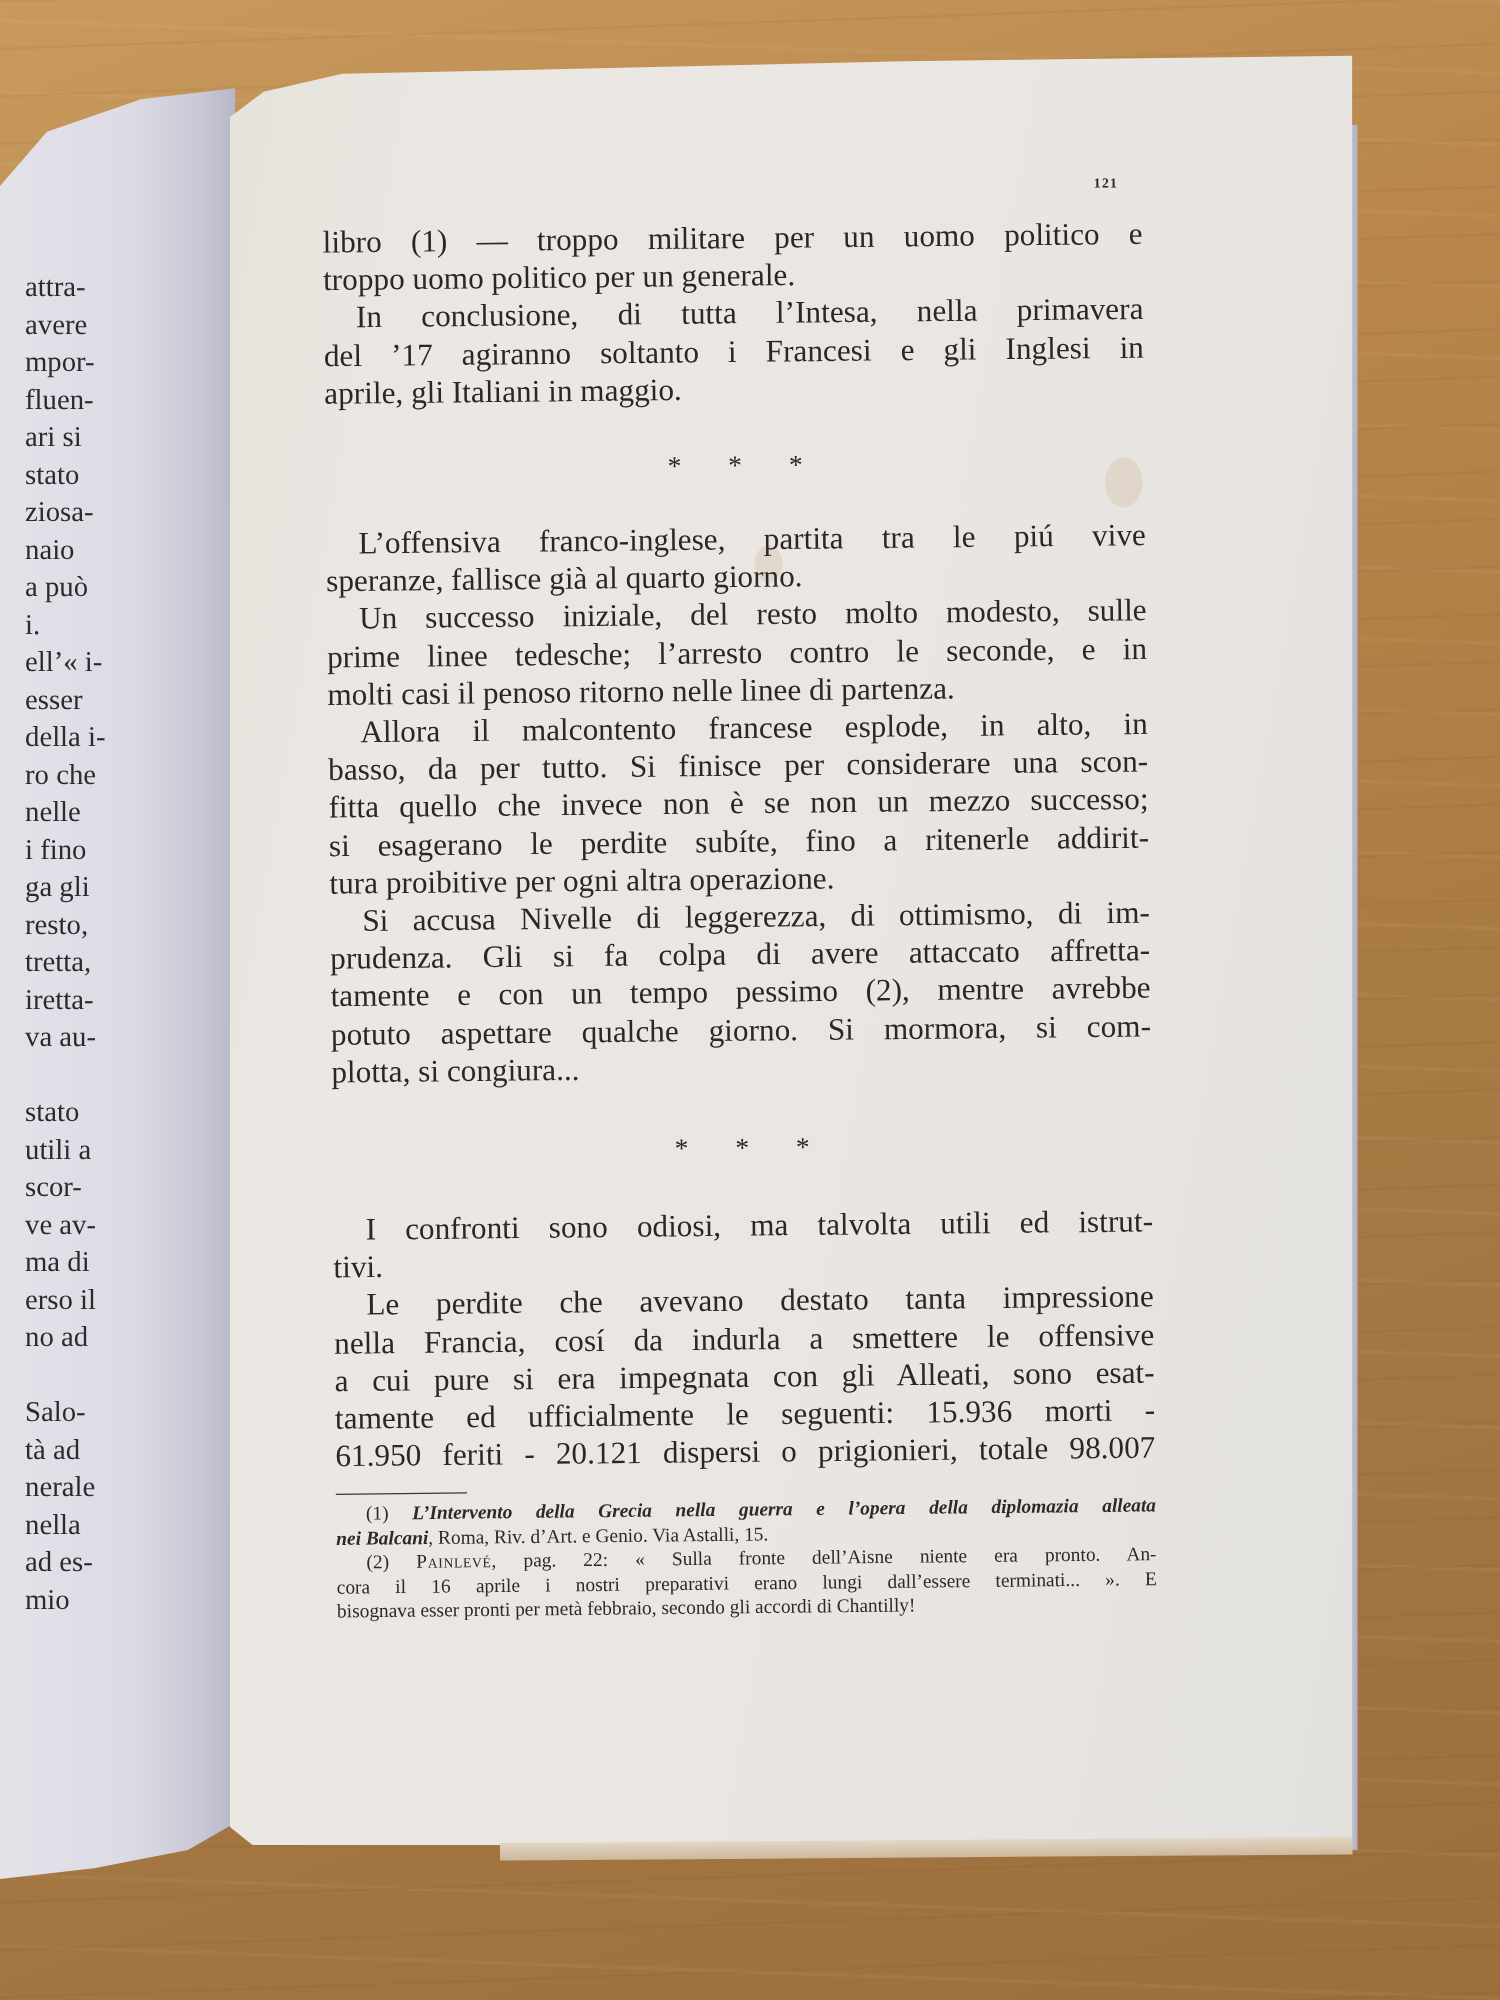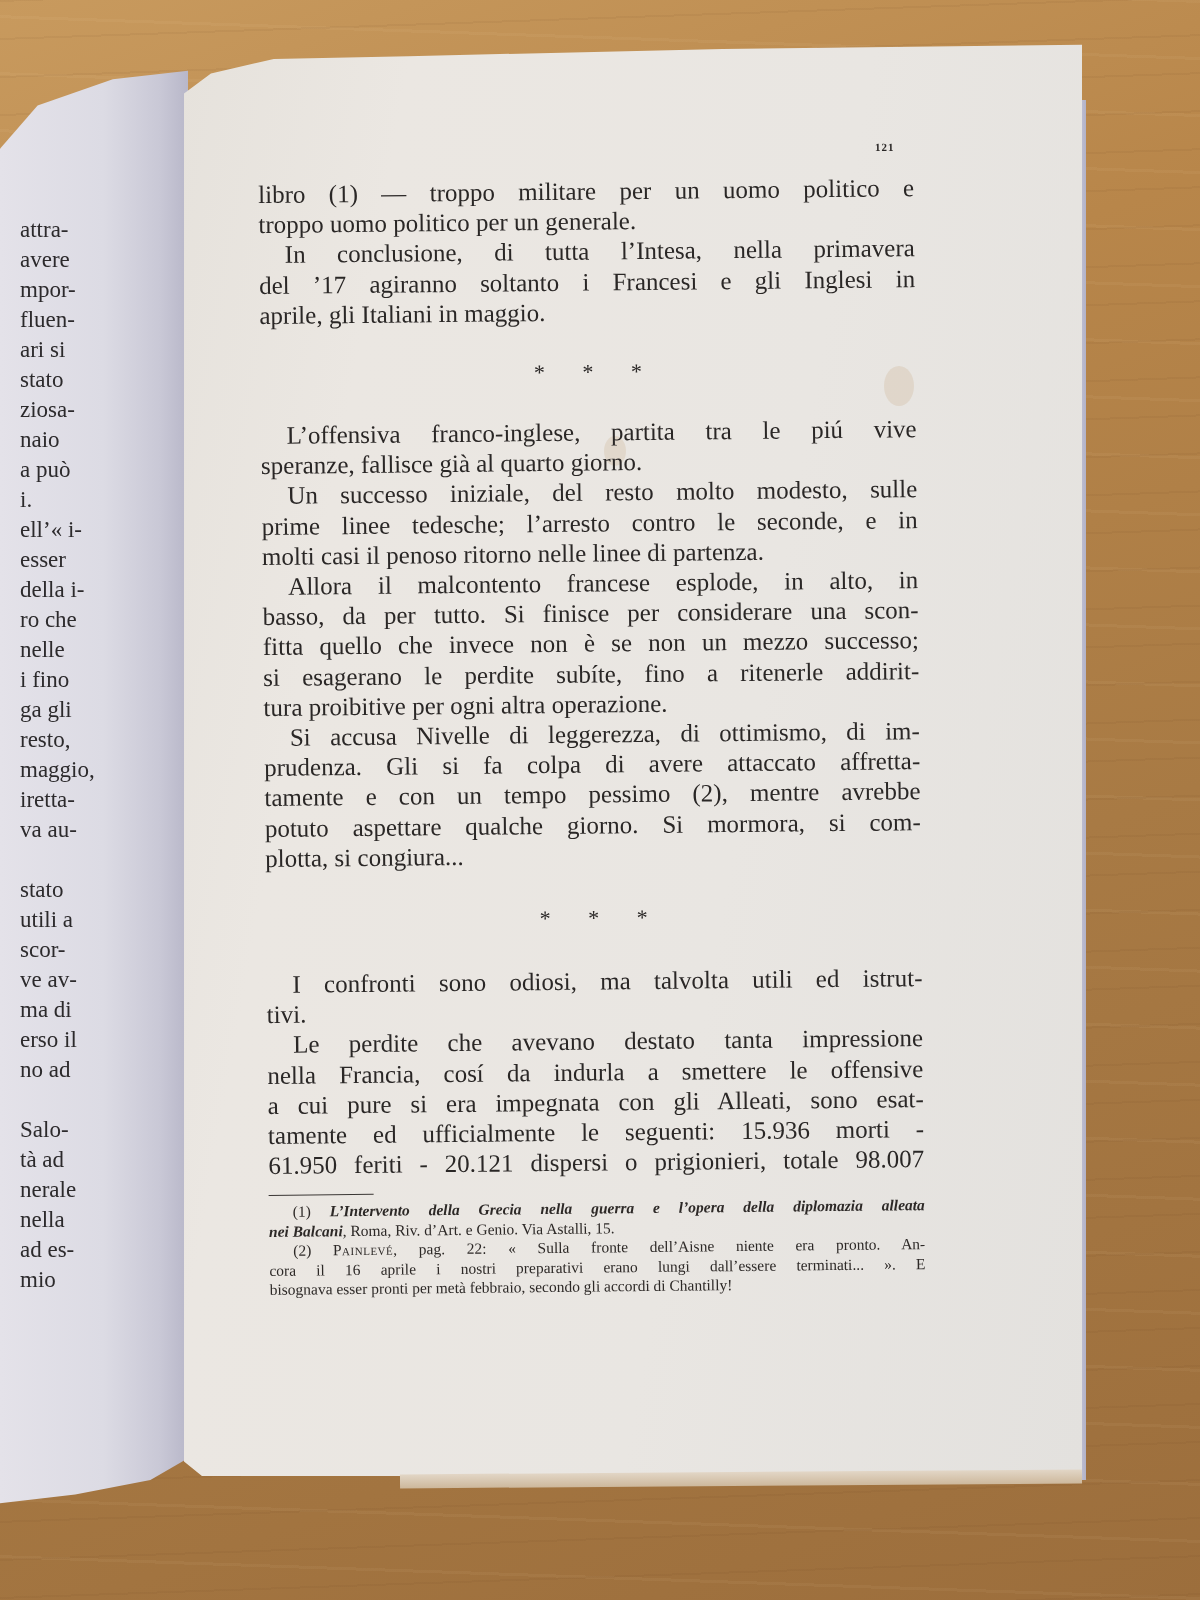--- a/index.html
+++ b/index.html
@@ -133,21 +133,21 @@
       <span class="ll">a può</span>
       <span class="ll">i.</span>
       <span class="ll">ell’« i-</span>
       <span class="ll">esser</span>
       <span class="ll">della i-</span>
       <span class="ll">ro che</span>
       <span class="ll">nelle</span>
       <span class="ll">i fino</span>
       <span class="ll">ga gli</span>
       <span class="ll">resto,</span>
-      <span class="ll">maggio,</span>
+      <span class="ll">tretta,</span>
       <span class="ll">iretta-</span>
       <span class="ll">va au-</span>
       <span class="ll"></span>
       <span class="ll">stato</span>
       <span class="ll">utili a</span>
       <span class="ll">scor-</span>
       <span class="ll">ve av-</span>
       <span class="ll">ma di</span>
       <span class="ll">erso il</span>
       <span class="ll">no ad</span>

